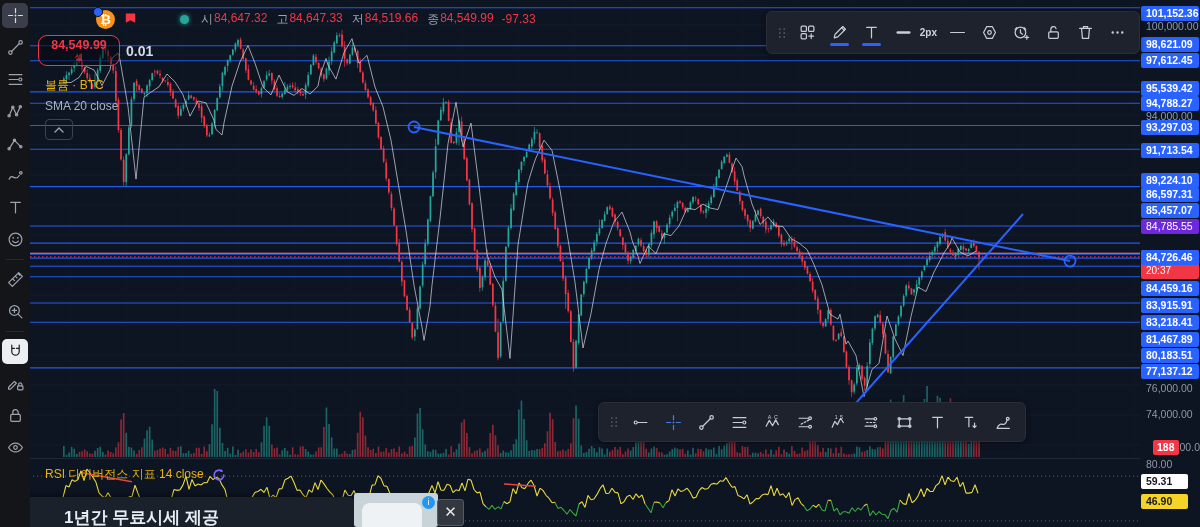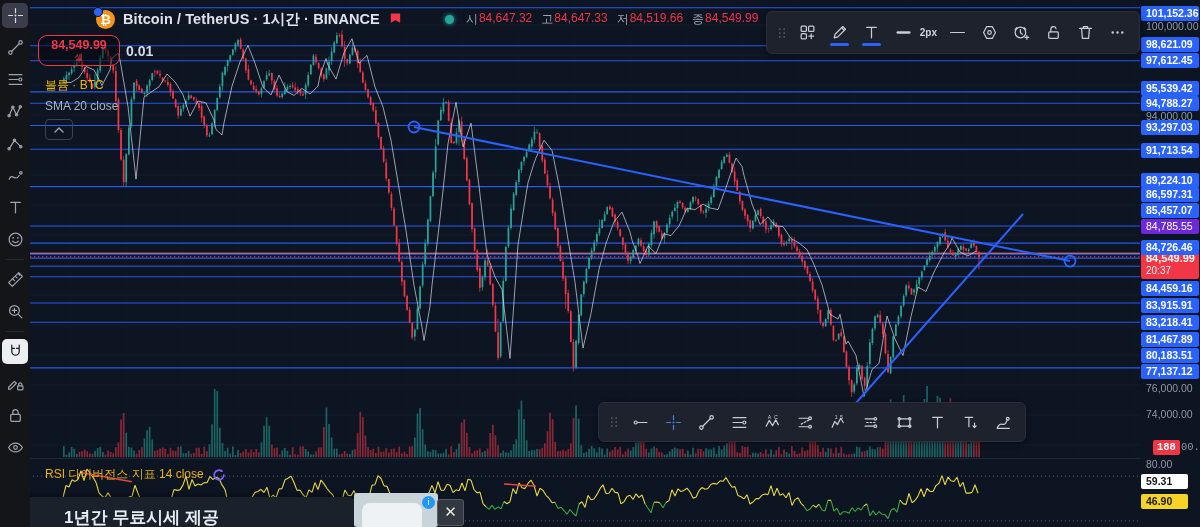--- a/index.html
+++ b/index.html
@@ -58,21 +58,21 @@
   #ad-thumb .blob{position:absolute;left:8px;top:10px;width:60px;height:30px;background:#eef2f4;border-radius:8px;}
   #ad-info{position:absolute;left:422px;top:496px;width:13px;height:13px;border-radius:50%;background:#2196f3;color:#fff;font-size:9px;line-height:13px;text-align:center;z-index:27;cursor:pointer;}
   #ad-close{position:absolute;left:437px;top:499px;width:25px;height:25px;background:#33373f;border:1px solid #555a64;border-radius:3px;color:#e8e8e8;font-size:15px;line-height:23px;text-align:center;z-index:27;cursor:pointer;}
   
   #axis{position:absolute;right:0;top:0;width:60px;height:527px;background:#0d1422;z-index:15;cursor:ns-resize;}
   .axl{position:absolute;left:1px;right:1px;height:15px;line-height:15px;font-size:10.5px;padding-left:5px;color:#8f98a8;white-space:nowrap;border-radius:2px;}
   .axl.blue{background:#2962ff;color:#fff;font-weight:600;}
   .axl.salmon{background:#6d28d9;color:#fff;font-weight:400;}
   .axl.white{background:#fff;color:#15191f;font-weight:600;width:42px;right:auto;}
   .axl.yellow{background:#f5d327;color:#15191f;font-weight:600;width:42px;right:auto;}
-  .axl.volume{display:flex;padding-left:12px;font-family:Liberation Mono, monospace;}
+  .axl.volume{display:flex;padding-left:12px;}
   .axl.volume .badge{background:#f23645;color:#fff;padding:0 4px;border-radius:2px;font-weight:600;margin-right:1px;}
   #cur-price{position:absolute;left:1px;right:1px;height:27px;background:#f23645;border-radius:2px;color:#fff;padding:2px 0 0 5px;line-height:1.15;}
   #cur-price .p{font-size:11px;font-weight:700;}
   #cur-price .c{font-size:10px;opacity:.95;}
   #pane-divider{position:absolute;left:30px;top:458px;width:1170px;height:1px;background:#1e2838;z-index:10;}
 </style>
 </head>
 <body>
 
 <div id="app">
@@ -245,21 +245,20 @@
         <path d="M33 497.4L36 485.5M36 485.5L39 487.0M39 487.0L42 479.8M42 479.8L45 481.4M45 481.4L48 479.5M48 479.5L51 470.8M51 470.8L54 480.7M54 480.7L57 469.0M57 469.0L60 473.0M60 473.0L63 477.4M63 477.4L66 482.3M66 482.3L69 492.8M69 492.8L72 496.0M72 496.0L75 497.9M75 497.9L78 492.8M78 492.8L81 497.8M81 497.8L84 506.6M90 505.9L93 499.6M93 499.6L96 501.8M96 501.8L99 496.9M99 496.9L102 496.3M102 496.3L105 485.2M105 485.2L108 493.4M108 493.4L111 500.7M111 500.7L114 503.5M114 503.5L117 499.2M129 505.5L132 504.8M132 504.8L135 497.4M135 497.4L138 505.0M138 505.0L141 499.9M141 499.9L144 489.5M144 489.5L147 490.4M147 490.4L150 489.9M150 489.9L153 484.9M153 484.9L156 476.2M156 476.2L159 489.3M159 489.3L162 479.4M162 479.4L165 486.0M165 486.0L168 484.0M168 484.0L171 485.0M171 485.0L174 482.6M174 482.6L177 482.8M177 482.8L180 476.4M180 476.4L183 479.6M183 479.6L186 477.2M186 477.2L189 478.5M189 478.5L192 484.9M192 484.9L195 489.5M195 489.5L198 501.9M198 501.9L201 500.0M201 500.0L204 501.3M204 501.3L207 504.5M216 505.9L219 506.2M219 506.2L222 497.4M222 497.4L225 492.4M225 492.4L228 491.5M228 491.5L231 489.3M231 489.3L234 492.5M234 492.5L237 487.3M237 487.3L240 498.5M240 498.5L243 495.0M243 495.0L246 497.8M246 497.8L249 488.9M249 488.9L252 488.6M252 488.6L255 479.7M255 479.7L258 478.2M258 478.2L261 476.1M261 476.1L264 482.5M264 482.5L267 490.4M267 490.4L270 490.0M270 490.0L273 494.7M273 494.7L276 497.9M276 497.9L279 489.8M279 489.8L282 492.4M282 492.4L285 482.6M285 482.6L288 489.5M288 489.5L291 480.0M291 480.0L294 483.9M294 483.9L297 488.5M297 488.5L300 492.1M300 492.1L303 495.2M303 495.2L306 503.1M306 503.1L309 500.2M309 500.2L312 499.8M312 499.8L315 490.0M315 490.0L318 495.3M318 495.3L321 495.8M321 495.8L324 490.6M324 490.6L327 497.9M327 497.9L330 494.8M330 494.8L333 500.9M333 500.9L336 502.4M336 502.4L339 497.4M339 497.4L342 485.1M342 485.1L345 484.7M345 484.7L348 475.6M348 475.6L351 478.5M351 478.5L354 485.9M354 485.9L357 486.3M357 486.3L360 493.8M360 493.8L363 505.6M387 503.8L390 502.5M390 502.5L393 503.5M393 503.5L396 496.7M396 496.7L399 492.7M399 492.7L402 485.4M402 485.4L405 493.0M405 493.0L408 481.7M408 481.7L411 490.3M411 490.3L414 490.2M414 490.2L417 484.2M417 484.2L420 485.3M420 485.3L423 492.6M423 492.6L426 489.8M426 489.8L429 490.7M429 490.7L432 483.0M432 483.0L435 490.9M435 490.9L438 479.2M438 479.2L441 480.1M441 480.1L444 489.5M444 489.5L447 492.9M447 492.9L450 492.1M450 492.1L453 503.7M453 503.7L456 506.9M474 501.5L477 503.8M477 503.8L480 501.7M480 501.7L483 488.5M483 488.5L486 493.8M486 493.8L489 482.9M489 482.9L492 487.7M492 487.7L495 488.6M495 488.6L498 483.4M498 483.4L501 480.1M501 480.1L504 485.5M504 485.5L507 496.0M507 496.0L510 488.3M510 488.3L513 490.4M513 490.4L516 495.3M516 495.3L519 498.2M519 498.2L522 502.8M522 502.8L525 502.3M549 504.0L552 501.8M552 501.8L555 507.4M555 507.4L558 495.4M558 495.4L561 499.7M561 499.7L564 499.0M564 499.0L567 494.4M567 494.4L570 488.7M570 488.7L573 484.8M573 484.8L576 493.5M576 493.5L579 493.3M579 493.3L582 488.3M582 488.3L585 492.4M585 492.4L588 492.9M588 492.9L591 503.9M591 503.9L594 501.7M594 501.7L597 496.6M597 496.6L600 495.3M600 495.3L603 499.5M603 499.5L606 493.8M606 493.8L609 497.7M609 497.7L612 494.9M612 494.9L615 503.8M624 502.3L627 502.0M627 502.0L630 503.0M636 502.5L639 500.6M639 500.6L642 489.7M642 489.7L645 496.0M645 496.0L648 488.8M648 488.8L651 491.6M651 491.6L654 490.4M654 490.4L657 488.2M657 488.2L660 492.0M660 492.0L663 498.1M663 498.1L666 497.3M666 497.3L669 490.7M669 490.7L672 487.5M672 487.5L675 489.3M675 489.3L678 488.5M678 488.5L681 484.2M681 484.2L684 483.4M684 483.4L687 484.2M687 484.2L690 480.8M690 480.8L693 481.3M693 481.3L696 477.6M696 477.6L699 482.8M699 482.8L702 487.3M702 487.3L705 486.6M705 486.6L708 495.6M708 495.6L711 496.7M711 496.7L714 498.9M714 498.9L717 494.7M717 494.7L720 504.0M720 504.0L723 502.0M723 502.0L726 498.6M726 498.6L729 498.6M729 498.6L732 495.1M732 495.1L735 494.0M735 494.0L738 494.6M738 494.6L741 485.6M741 485.6L744 495.9M744 495.9L747 488.2M747 488.2L750 495.3M750 495.3L753 493.7M753 493.7L756 497.8M756 497.8L759 492.4M759 492.4L762 505.5M762 505.5L765 499.6M765 499.6L768 497.8M768 497.8L771 503.3M771 503.3L774 506.2M783 505.1L786 507.3M786 507.3L789 504.2M798 500.2L801 500.4M834 505.7L837 504.0M870 500.0L873 503.6M873 503.6L876 504.5M876 504.5L879 493.5M879 493.5L882 502.7M882 502.7L885 500.5M885 500.5L888 496.1M888 496.1L891 488.7M891 488.7L894 496.8M894 496.8L897 488.4M897 488.4L900 491.5M900 491.5L903 491.5M903 491.5L906 485.6M906 485.6L909 483.3M909 483.3L912 475.6M912 475.6L915 484.8M915 484.8L918 477.0M918 477.0L921 480.8M921 480.8L924 481.5M924 481.5L927 477.2M927 477.2L930 486.7M930 486.7L933 482.3M933 482.3L936 493.1M936 493.1L939 493.1M939 493.1L942 492.4M942 492.4L945 484.7M945 484.7L948 493.3" stroke="#e8d840" stroke-width="1.1" fill="none"></path>
         <path d="M52 472.8L102 481.8" stroke="#e24545" stroke-width="1.6" fill="none"></path>
         <path d="M474 484.0L506 486.2" stroke="#e24545" stroke-width="1.6" fill="none"></path>
       </svg>
 
     <div id="symbol-bar">
       <span id="coin-logo">
           <span>₿</span>
           <span id="coin-badge"></span>
         </span>
-      <span id="symbol-title">Bitcoin / TetherUS · 1시간 · BINANCE</span>
       <svg id="flag-icon" viewBox="0 0 16 16">
           <path d="M3 1.5h10v10l-5-2.6-5 2.6z" fill="#f23645"></path>
         </svg>
       <span id="status-dot"></span>
       <span id="ohlc">
         <span class="ohlc-item">
             <span class="ohlc-label">시</span>
             <span class="ohlc-value">84,647.32</span>
           </span>
         <span class="ohlc-item">
@@ -502,21 +501,21 @@
       <div class="axl blue" style="top: 53px;">97,612.45</div>
       <div class="axl blue" style="top: 81px;">95,539.42</div>
       <div class="axl blue" style="top: 96px;">94,788.27</div>
       <div class="axl plain" style="top: 109px;">94,000.00</div>
       <div class="axl blue" style="top: 120px;">93,297.03</div>
       <div class="axl blue" style="top: 143px;">91,713.54</div>
       <div class="axl blue" style="top: 173px;">89,224.10</div>
       <div class="axl blue" style="top: 187px;">86,597.31</div>
       <div class="axl blue" style="top: 203px;">85,457.07</div>
       <div class="axl salmon" style="top: 219px;">84,785.55</div>
-      <div class="axl blue" style="top: 240px;">84,726.46</div>
+      <div class="axl blue" style="top: 250px;">84,726.46</div>
       <div class="axl blue" style="top: 281px;">84,459.16</div>
       <div class="axl blue" style="top: 298px;">83,915.91</div>
       <div class="axl blue" style="top: 315px;">83,218.41</div>
       <div class="axl blue" style="top: 332px;">81,467.89</div>
       <div class="axl blue" style="top: 348px;">80,183.51</div>
       <div class="axl blue" style="top: 364px;">77,137.12</div>
       <div class="axl plain" style="top: 381px;">76,000.00</div>
       <div class="axl plain" style="top: 407px;">74,000.00</div>
       <div class="axl volume" style="top: 440px;">
         <span class="badge">188</span>

